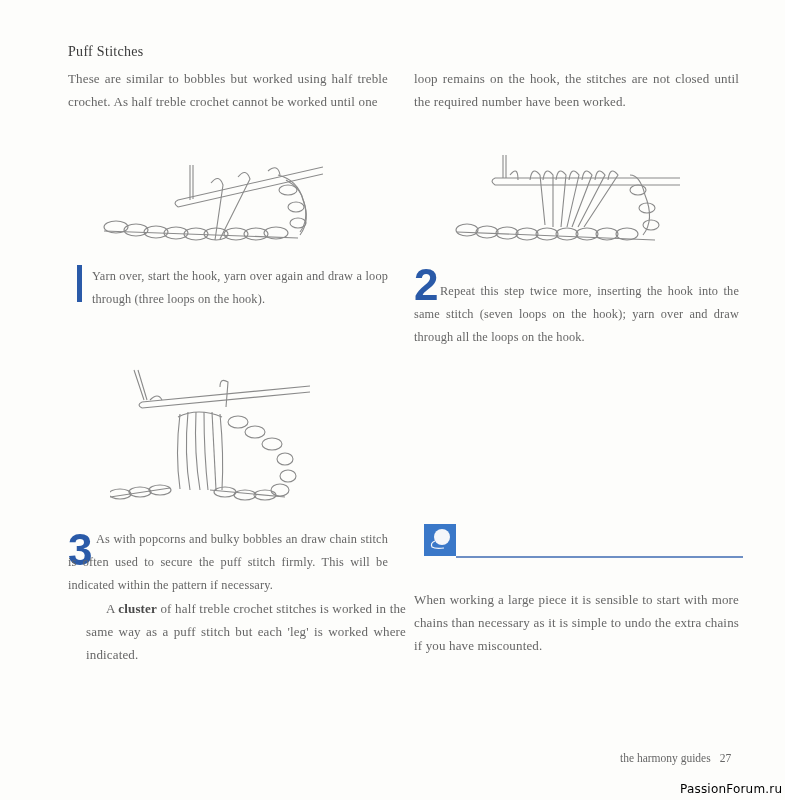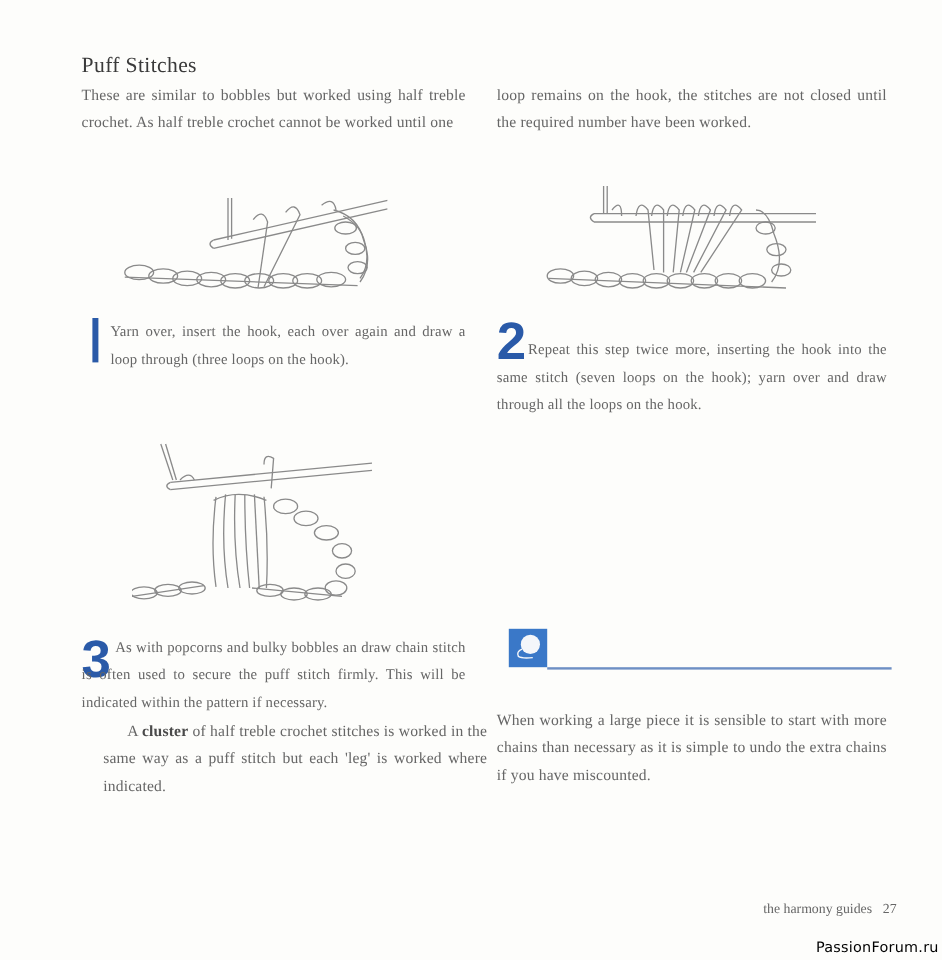--- a/index.html
+++ b/index.html
@@ -4,21 +4,21 @@
 <style>
   html, body { margin:0; padding:0; }
   body {
     width:785px; height:800px; position:relative; overflow:hidden;
     background:#fdfdfb;
     font-family:"DejaVu Serif", "Liberation Serif", serif;
     color:#5a5a5a;
   }
   .abs { position:absolute; }
   .title {
-    left:68px; top:44px; font-size:18px; color:#3a3a3a; letter-spacing:0.3px;
+    left:68px; top:44px; font-size:14px; color:#3a3a3a; letter-spacing:0.3px;
     font-family:"Liberation Serif", serif;
   }
   .para {
     font-family:"Liberation Serif", serif;
     font-size:13px; line-height:23px; color:#666;
     text-align:justify; text-align-last:left;
     letter-spacing:0.15px;
   }
   .col-left { left:68px; width:320px; }
   .col-right { left:414px; width:325px; }
@@ -27,21 +27,21 @@
     font-weight:bold;
   }
   .step1-bar { left:77px; top:265px; width:5px; height:37px; background:#2a5aa8; }
   .step-text { font-family:"Liberation Serif", serif; font-size:12.3px; line-height:23px; color:#666; letter-spacing:0.15px; text-align:justify; text-align-last:left; }
   .illus { position:absolute; }
   .tip-icon {
     left:424px; top:524px; width:32px; height:32px; background:#3a78c8;
   }
   .tip-rule { left:456px; top:556px; width:287px; height:2px; background:#6e8fc4; }
   .footer {
-    left:636px; top:752px; font-size:11.5px; color:#666;
+    left:620px; top:752px; font-size:11.5px; color:#666;
     font-family:"Liberation Serif", serif;
   }
   .footer .pg { margin-left:9px; }
   .watermark {
     left:680px; top:782px; font-size:12px; color:#000000;
     font-family:"DejaVu Sans", sans-serif; letter-spacing:0.2px;
   }
   .bold { font-weight:bold; color:#4a4a4a; }
 </style>
 </head>
@@ -116,21 +116,21 @@
     <ellipse cx="112" cy="84" rx="11" ry="6"></ellipse>
     <ellipse cx="132" cy="84" rx="11" ry="6"></ellipse>
     <ellipse cx="152" cy="84" rx="11" ry="6"></ellipse>
     <ellipse cx="172" cy="84" rx="11" ry="6"></ellipse>
     <path d="M2 82 L200 90"></path>
   </g>
 </svg>
 
 <div class="abs step1-bar"></div>
 
-<div class="abs step-text" style="left:92px; top:265px; width:296px;">Yarn over, insert the hook, each over again and draw a loop through (three loops on the hook).</div>
+<div class="abs step-text" style="left:92px; top:265px; width:296px;">Yarn over, start the hook, yarn over again and draw a loop through (three loops on the hook).</div>
 
 <span class="step-num" style="left:414px; top:263px; font-size:44px; line-height:44px;">2</span>
 <div class="abs step-text" style="left:414px; top:265px; width:325px; text-indent:26px;margin-top:15px;">Repeat this step twice more, inserting the hook into the same stitch (seven loops on the hook); yarn over and draw through all the loops on the hook.</div>
 
 <svg class="illus" style="left:110px; top:362px;" width="230" height="150" viewBox="0 0 230 150">
   <g fill="none" stroke="#8a8a8a" stroke-width="1.1">
     <line x1="24" y1="8" x2="34" y2="38"></line>
     <line x1="28" y1="8" x2="37" y2="38"></line>
     <path d="M32 40 L200 24"></path>
     <path d="M32 46 L200 30"></path>

